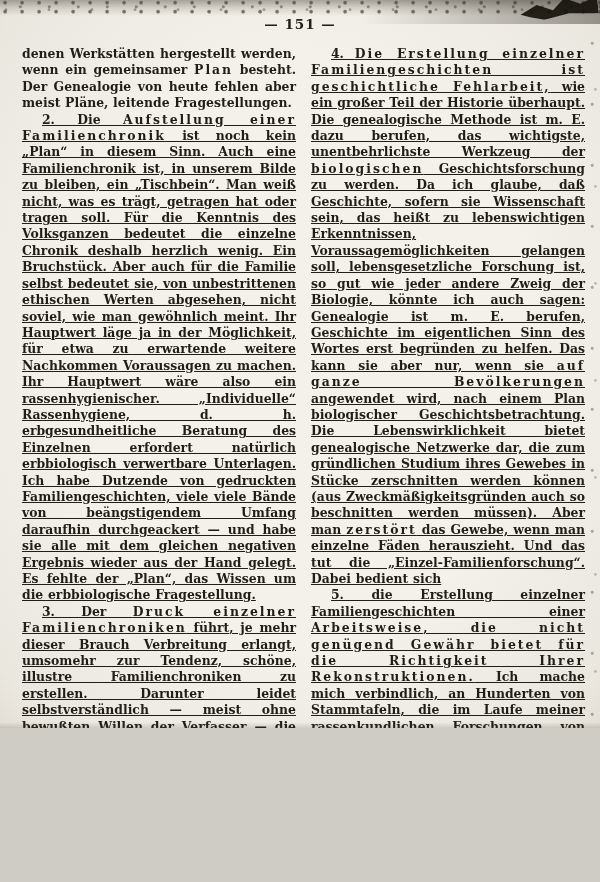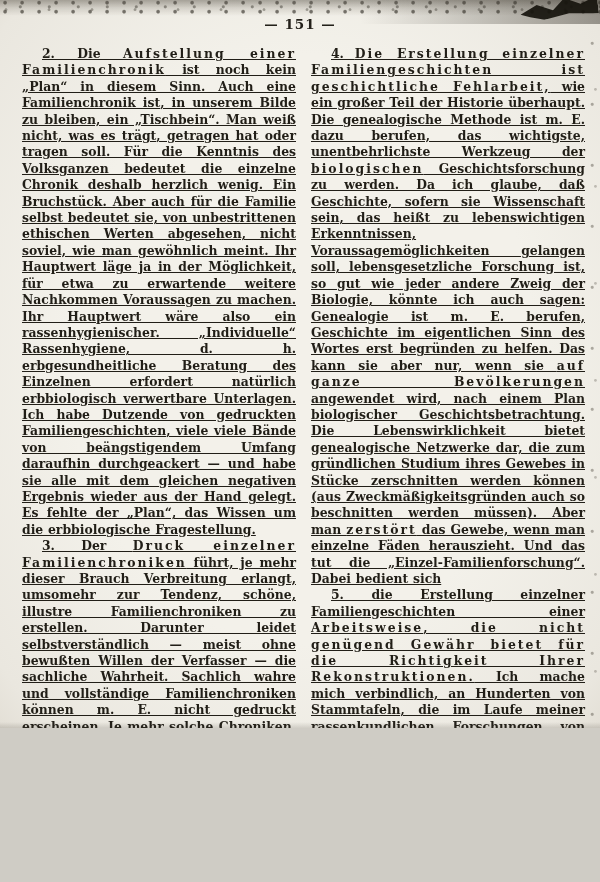--- a/index.html
+++ b/index.html
@@ -67,20 +67,21 @@
 <div class="page">
   <div class="noise-top"></div>
   <div class="noise-top-right"></div>
   <div class="ink-blob"></div>
   <div class="speckles-right"></div>
 
   <div class="page-number">— 151 —</div>
 
   <div class="columns">
     <div class="col">
+        <p class="para"><span class="normal">denen Werkstätten hergestellt werden, wenn ein gemeinsamer </span><span class="gesperrt">Plan</span><span class="normal"> besteht. Der Genealogie von heute fehlen aber meist Pläne, leitende Fragestellungen.</span></p>
         <p class="para indent"><span class="normal">2. Die </span><span class="gesperrt">Aufstellung einer Familienchronik</span><span class="normal"> ist noch kein „Plan“ in diesem Sinn. Auch eine Familienchronik ist, in unserem Bilde zu bleiben, ein „Tischbein“. Man weiß nicht, was es trägt, getragen hat oder tragen soll. Für die Kenntnis des Volksganzen bedeutet die einzelne Chronik deshalb herzlich wenig. Ein Bruchstück. Aber auch für die Familie selbst bedeutet sie, von unbestrittenen ethischen Werten abgesehen, nicht soviel, wie man gewöhnlich meint. Ihr Hauptwert läge ja in der Möglichkeit, für etwa zu erwartende weitere Nachkommen Voraussagen zu machen. Ihr Hauptwert wäre also ein rassenhygienischer. „Individuelle“ Rassenhygiene, d. h. erbgesundheitliche Beratung des Einzelnen erfordert natürlich erbbiologisch verwertbare Unterlagen. Ich habe Dutzende von gedruckten Familiengeschichten, viele viele Bände von beängstigendem Umfang daraufhin durchgeackert — und habe sie alle mit dem gleichen negativen Ergebnis wieder aus der Hand gelegt. Es fehlte der „Plan“, das Wissen um die erbbiologische Fragestellung.</span></p>
         <p class="para indent"><span class="normal">3. Der </span><span class="gesperrt">Druck einzelner Familienchroniken</span><span class="normal"> führt, je mehr dieser Brauch Verbreitung erlangt, umsomehr zur Tendenz, schöne, illustre Familienchroniken zu erstellen. Darunter leidet selbstverständlich — meist ohne bewußten Willen der Verfasser — die sachliche Wahrheit. Sachlich wahre und vollständige Familienchroniken können m. E. nicht gedruckt erscheinen. Je mehr solche Chroniken, umsomehr Familien, die des guten, aber völlig illusorischen Glaubens sind, sie hätten die rassenhygienischen Forderungen in dieser Richtung erfüllt. Je mehr gedruckte Familiengeschichten, umsomehr Eitelkeit in</span></p>
       </div>
     <div class="col">
         <p class="para indent"><span class="normal">4. </span><span class="gesperrt">Die Erstellung einzelner Familiengeschichten ist geschichtliche Fehlarbeit,</span><span class="normal"> wie ein großer Teil der Historie überhaupt. Die genealogische Methode ist m. E. dazu berufen, das wichtigste, unentbehrlichste Werkzeug der </span><span class="gesperrt">biologischen</span><span class="normal"> Geschichtsforschung zu werden. Da ich glaube, daß Geschichte, sofern sie Wissenschaft sein, das heißt zu lebenswichtigen Erkenntnissen, Voraussagemöglichkeiten gelangen soll, lebensgesetzliche Forschung ist, so gut wie jeder andere Zweig der Biologie, könnte ich auch sagen: Genealogie ist m. E. berufen, Geschichte im eigentlichen Sinn des Wortes erst begründen zu helfen. Das kann sie aber nur, wenn sie </span><span class="gesperrt">auf ganze Bevölkerungen</span><span class="normal"> angewendet wird, nach einem Plan biologischer Geschichtsbetrachtung. Die Lebenswirklichkeit bietet genealogische Netzwerke dar, die zum gründlichen Studium ihres Gewebes in Stücke zerschnitten werden können (aus Zweckmäßigkeitsgründen auch so beschnitten werden müssen). Aber man </span><span class="gesperrt">zerstört</span><span class="normal"> das Gewebe, wenn man einzelne Fäden herauszieht. Und das tut die „Einzel-Familienforschung“. Dabei bedient sich</span></p>
         <p class="para indent"><span class="normal">5. die Erstellung einzelner Familiengeschichten einer </span><span class="gesperrt">Arbeitsweise, die nicht genügend Gewähr bietet für die Richtigkeit Ihrer Rekonstruktionen.</span><span class="normal"> Ich mache mich verbindlich, an Hunderten von Stammtafeln, die im Laufe meiner rassenkundlichen Forschungen von meinen Mitarbeitern und mir erarbeitet worden sind, nachzuweisen, daß die genealogischen Fehlerquellen nur durch eine vollständige Verzettelung des gesamten verwertbaren Aktenmaterials mindestens eines ganzen Kirchspiels auf das unbedingt notwendige (sachlich immer noch bedenk-</span></p>
       </div>
   </div>
 
   <div class="bottom-shade"></div>

